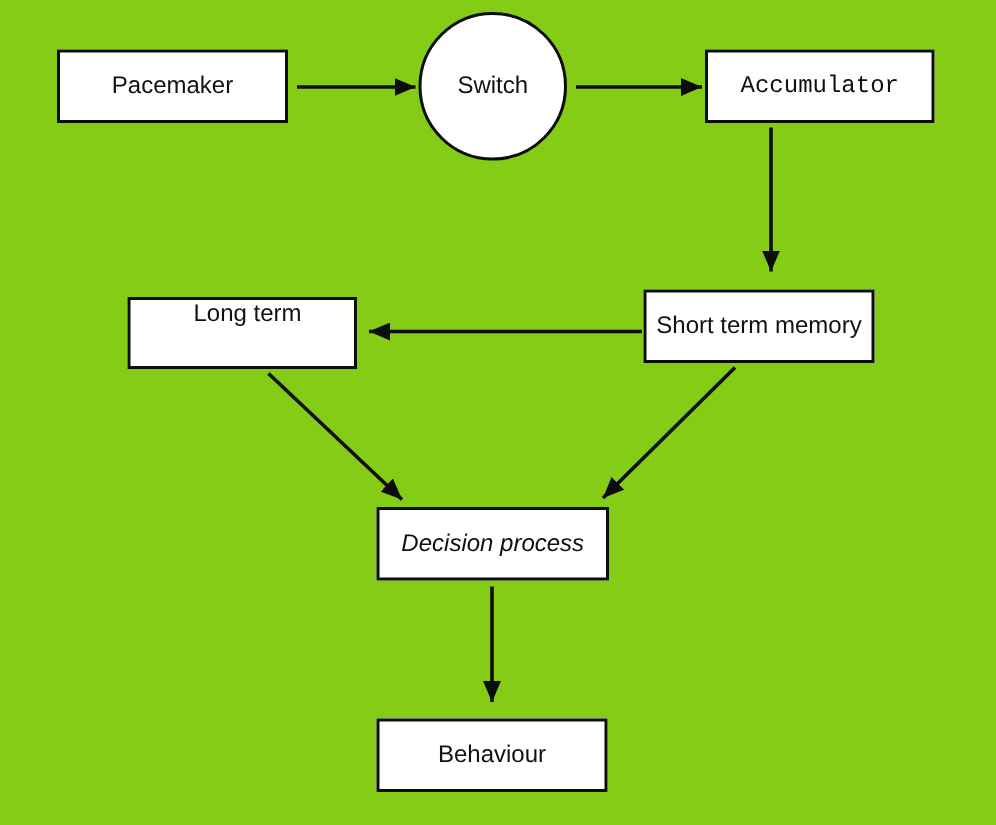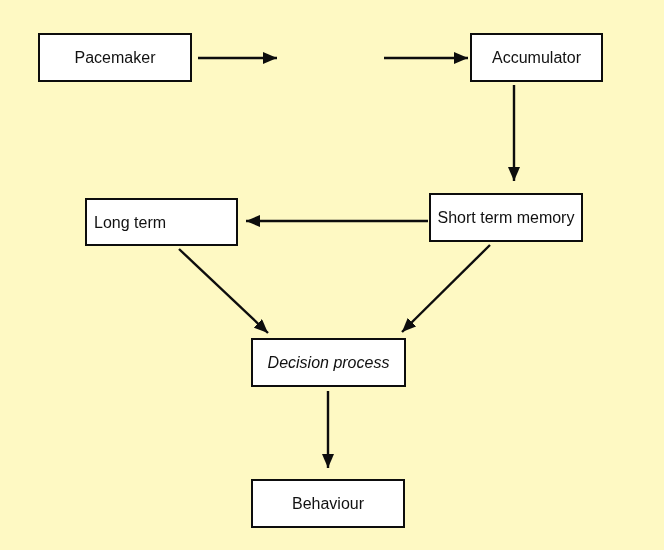--- a/index.html
+++ b/index.html
@@ -4,21 +4,21 @@
 <style>
   html, body {
     margin: 0;
     padding: 0;
     background: #ffffff;
   }
   .canvas {
     position: relative;
     width: 664px;
     height: 550px;
-    background: #fef9c3;
+    background: #84cc16;
     font-family: "Liberation Sans", "DejaVu Sans", sans-serif;
     color: #111111;
     overflow: hidden;
   }
   .arrows {
     position: absolute;
     left: 0;
     top: 0;
     width: 664px;
     height: 550px;
@@ -33,29 +33,28 @@
     justify-content: center;
     font-size: 16px;
     line-height: 19px;
     text-align: center;
     white-space: nowrap;
   }
   .node.circle {
     border-radius: 50%;
   }
   .node.two-line {
-    flex-direction: column;
     align-items: flex-start;
     justify-content: center;
     padding-left: 7px;
     text-align: left;
   }
   .box-pacemaker   { left: 38px;  top: 33px;  width: 154px; height: 49px; }
   .circle-switch   { left: 279px; top: 8px;   width: 99px;  height: 99px; }
-  .box-accumulator { left: 470px; top: 33px;  width: 133px; height: 49px; }
+  .box-accumulator { left: 470px; top: 33px;  width: 153px; height: 49px; font-family: Liberation Mono, monospace; }
   .box-stm         { left: 429px; top: 193px; width: 154px; height: 49px; align-items: center; }
   .box-ltm         { left: 85px;  top: 198px; width: 153px; height: 48px; }
   .box-decision    { left: 251px; top: 338px; width: 155px; height: 49px; font-style: italic; }
   .box-behaviour   { left: 251px; top: 479px; width: 154px; height: 49px; }
 </style>
 </head>
 <body>
 
 <div class="canvas">
 
@@ -71,20 +70,23 @@
     <line x1="428" y1="221" x2="246" y2="221" stroke="#0d0d0d" stroke-width="2.4" marker-end="url(#ah)"></line>
     <line x1="179" y1="249" x2="268" y2="333" stroke="#0d0d0d" stroke-width="2.4" marker-end="url(#ah)"></line>
     <line x1="490" y1="245" x2="402" y2="332" stroke="#0d0d0d" stroke-width="2.4" marker-end="url(#ah)"></line>
     <line x1="328" y1="391" x2="328" y2="468" stroke="#0d0d0d" stroke-width="2.4" marker-end="url(#ah)"></line>
   </svg>
 
   <div class="node box-pacemaker">
     <span>Pacemaker</span>
   </div>
 
+  <div class="node circle circle-switch">
+    <span>Switch</span>
+  </div>
 
   <div class="node box-accumulator">
     <span>Accumulator</span>
   </div>
 
   <div class="node box-stm">
     <span>Short term memory</span>
   </div>
 
   <div class="node two-line box-ltm">

